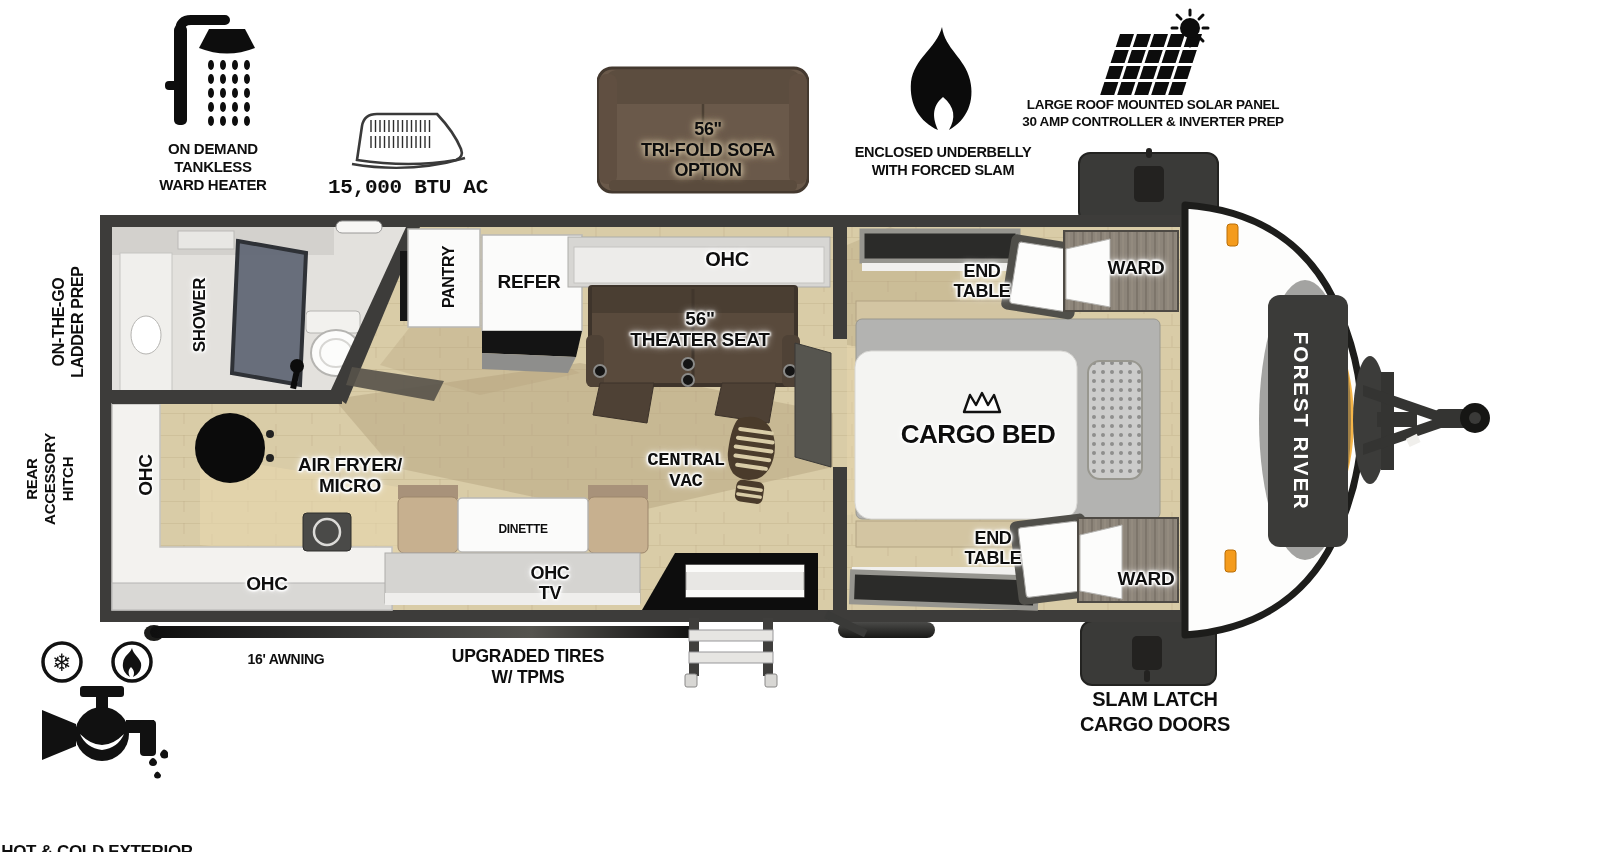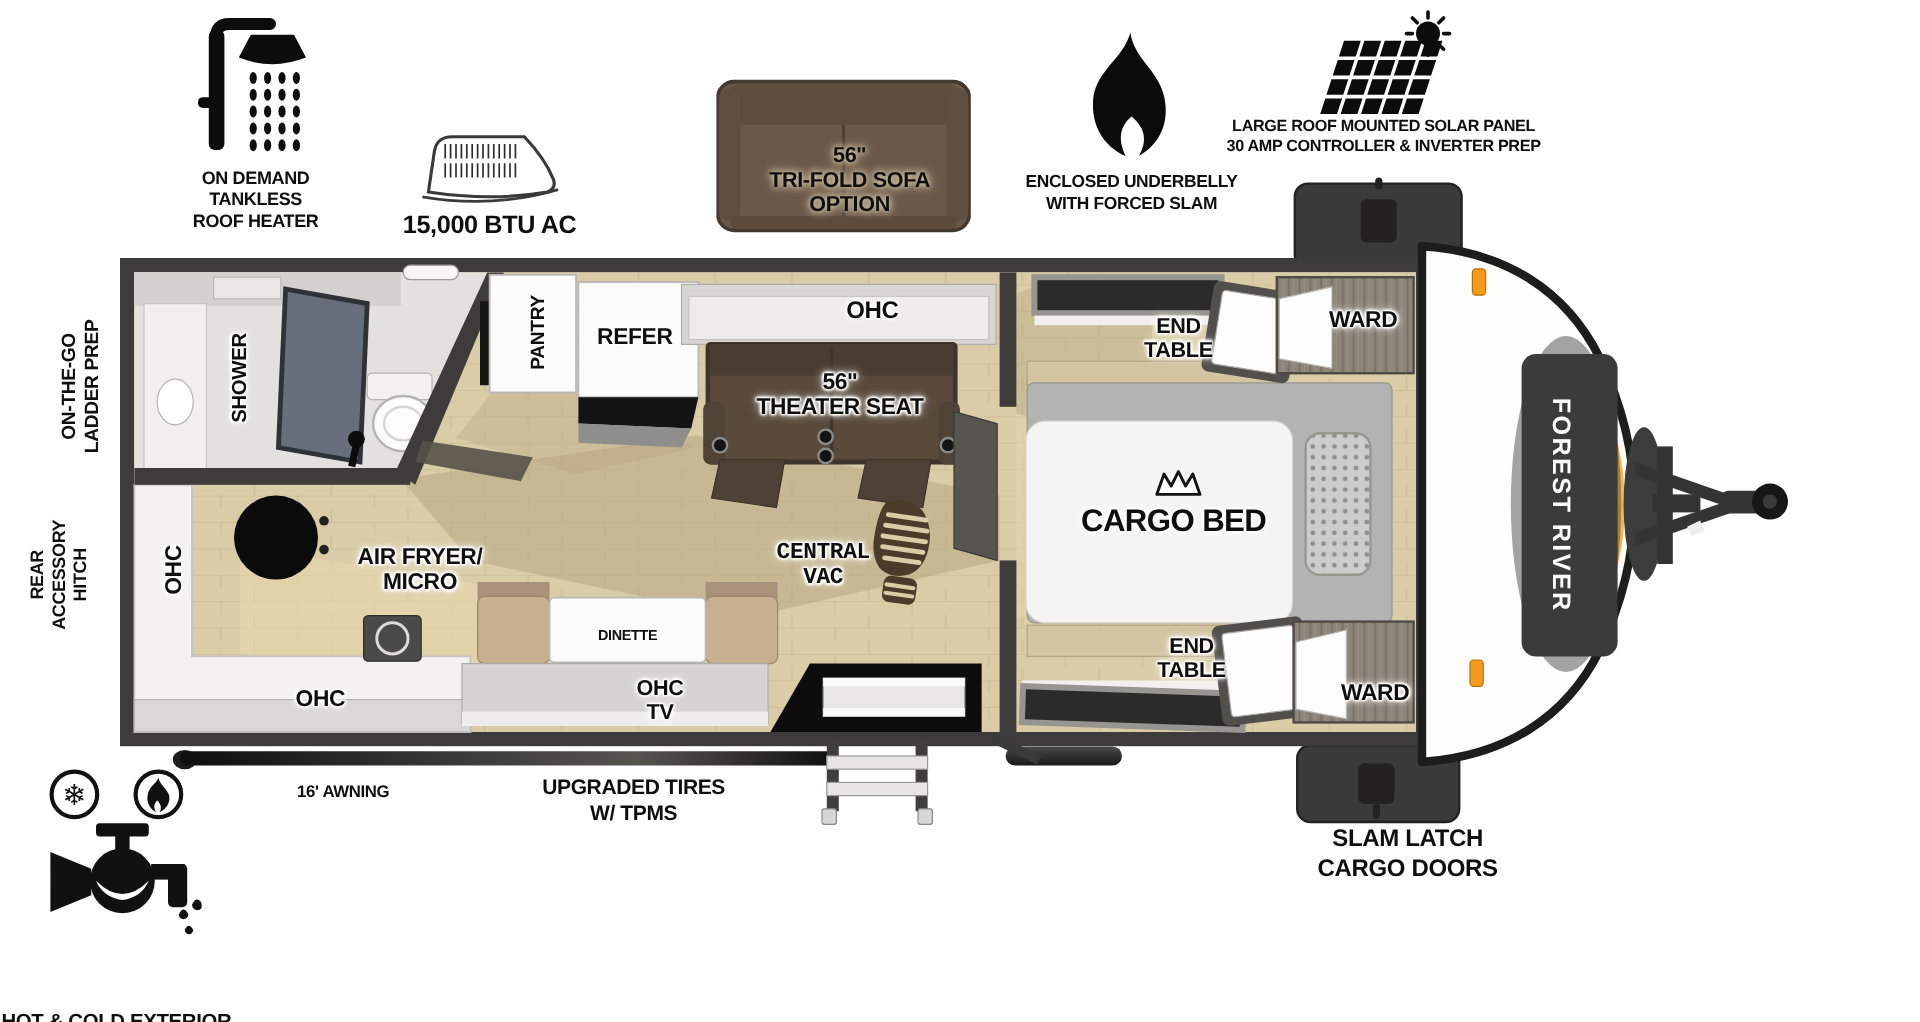--- a/index.html
+++ b/index.html
@@ -43,31 +43,31 @@
         <ellipse cx="70" cy="92" rx="3" ry="5"></ellipse>
         <ellipse cx="82" cy="92" rx="3" ry="5"></ellipse>
       <ellipse cx="46" cy="106" rx="3" ry="5"></ellipse>
         <ellipse cx="58" cy="106" rx="3" ry="5"></ellipse>
         <ellipse cx="70" cy="106" rx="3" ry="5"></ellipse>
         <ellipse cx="82" cy="106" rx="3" ry="5"></ellipse>
     </g>
   </svg>
   <div class="lbl" style="left:213px;top:167px;font-size:15px;line-height:1.2;">ON DEMAND
 TANKLESS
-ROOF HEATER</div>
+WARD HEATER</div>
 
   <svg class="abs" style="left:345px;top:105px;" width="130" height="70" viewBox="0 0 130 70">
     <path d="M12,55 L17,21 Q19,9 32,9 L92,9 Q109,27 116,44 Q119,52 111,55 Q65,63 12,55 Z" fill="#ffffff" stroke="#3a3a3a" stroke-width="2.6"></path>
     <path d="M7,59 Q65,69 120,53" fill="none" stroke="#3a3a3a" stroke-width="2.4"></path>
     <g stroke="#2d2d2d" stroke-width="1.4">
       <path d="M26,15 V27 M30.5,15 V27 M35,15 V27 M39.5,15 V27 M44,15 V27 M48.5,15 V27 M53,15 V27 M57.5,15 V27 M62,15 V27 M66.5,15 V27 M71,15 V27 M75.5,15 V27 M80,15 V27 M84.5,15 V27"></path>
       <path d="M26,31 V43 M30.5,31 V43 M35,31 V43 M39.5,31 V43 M44,31 V43 M48.5,31 V43 M53,31 V43 M57.5,31 V43 M62,31 V43 M66.5,31 V43 M71,31 V43 M75.5,31 V43 M80,31 V43 M84.5,31 V43"></path>
     </g>
   </svg>
-  <div class="lbl" style="left:408px;top:188px;font-size:21px;">15,000 BTU AC</div>
+  <div class="lbl" style="left:408px;top:188px;font-size:21px;font-family:Liberation Mono, monospace;">15,000 BTU AC</div>
 
   <svg class="abs" style="left:597px;top:62px;" width="212" height="136" viewBox="0 0 212 136">
     <rect x="1" y="6" width="210" height="124" rx="14" fill="#6a594a" stroke="#44392f" stroke-width="3"></rect>
     <rect x="8" y="8" width="196" height="34" rx="12" fill="#5c4d3f"></rect>
     <rect x="2" y="12" width="18" height="110" rx="8" fill="#604f41"></rect>
     <rect x="192" y="12" width="18" height="110" rx="8" fill="#604f41"></rect>
     <path d="M106,42 V126" stroke="#4c4034" stroke-width="2.5"></path>
     <rect x="12" y="118" width="188" height="11" rx="5" fill="#5a4b3d"></rect>
   </svg>
   <div class="lbl tanglow" style="left:708px;top:150px;font-size:18px;line-height:1.15;">56"
@@ -342,18 +342,18 @@
     <g fill="#111">
       <path d="M121,124 q4,-8 8,0 a4,4 0 1 1 -8,0 Z"></path>
       <path d="M132,116 q4,-9 9,0 a4.5,4.5 0 1 1 -9,0 Z"></path>
       <path d="M126,137 q3,-7 7,0 a3.5,3.5 0 1 1 -7,0 Z"></path>
     </g>
   </svg>
 
   <div class="lbl" style="left:286px;top:660px;font-size:14px;">16' AWNING</div>
   <div class="lbl" style="left:528px;top:667px;font-size:17.5px;line-height:1.2;">UPGRADED TIRES
 W/ TPMS</div>
-  <div class="lbl" style="left:1155px;top:712px;font-size:20px;line-height:1.25;margin-left:18px;">SLAM LATCH
+  <div class="lbl" style="left:1155px;top:712px;font-size:20px;line-height:1.25;">SLAM LATCH
 CARGO DOORS</div>
   <div class="lbl" style="left:97px;top:862px;font-size:17px;line-height:1.25;">HOT &amp; COLD EXTERIOR
 SPRAY PORT</div>
 
 </div>
 
 </body></html>

